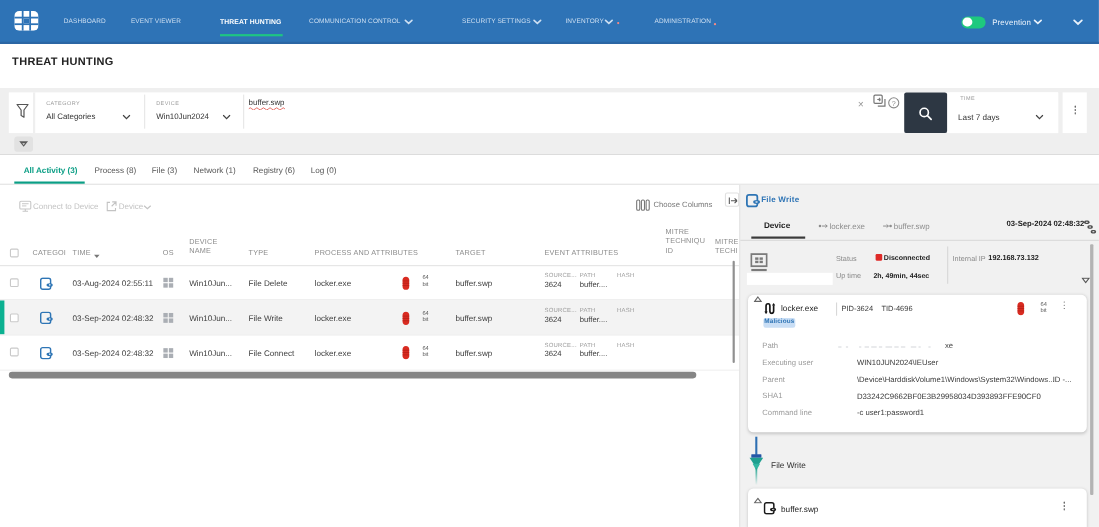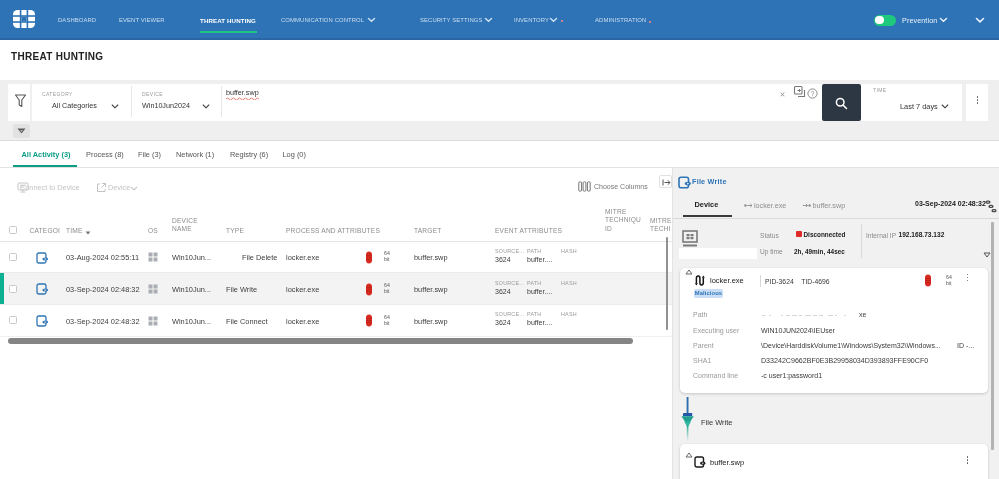--- a/index.html
+++ b/index.html
@@ -7,21 +7,21 @@
 body{font-family:"Liberation Sans",sans-serif;background:#fff;position:relative;-webkit-font-smoothing:antialiased}
 .abs{position:absolute}
 .navitem{position:absolute;top:16.5px;font-size:5.9px;letter-spacing:.1px;color:#cddff2;white-space:nowrap}
 .lbl{color:#9b9b9b;font-size:5px;letter-spacing:.4px;white-space:nowrap}
 .val{color:#333;font-size:7.2px;white-space:nowrap}
 .th{position:absolute;color:#8b8b8b;font-size:6.6px;letter-spacing:.2px;white-space:nowrap}
 .td{position:absolute;color:#3c3c3c;font-size:7.4px;white-space:nowrap}
 .sublbl{position:absolute;color:#9a9a9a;font-size:5.4px;letter-spacing:.2px;white-space:nowrap}
 .subval{position:absolute;color:#3c3c3c;font-size:7px;white-space:nowrap}
 .flabel{position:absolute;left:693px;color:#9a9a9a;font-size:7px;white-space:nowrap}
-.fval{position:absolute;left:761px;color:#3a3a3a;font-size:7px;white-space:nowrap}
+.fval{position:absolute;left:779px;color:#3a3a3a;font-size:7px;white-space:nowrap}
 .kebab{position:absolute;width:2px}
 .kebab i{display:block;width:1.6px;height:1.6px;border-radius:50%;background:#555;margin-bottom:1.6px}
 </style>
 </head>
 <body>
 
 <div class="abs" style="left:0;top:0;width:999px;height:40px;background:#2e73b6;border-bottom:2px solid #2b66a4">
 
   <svg class="abs" style="left:13px;top:10px" width="22" height="18" viewBox="0 0 22 18">
     <rect x="0" y="0" width="22" height="18" rx="4.5" fill="#fff"></rect>
@@ -66,21 +66,21 @@
 <div class="abs" style="left:11px;top:50.5px;font-size:10px;font-weight:bold;color:#222;letter-spacing:.3px">THREAT HUNTING</div>
 
 <div class="abs" style="left:0;top:80px;width:999px;height:60px;background:#efefef"></div>
 <div class="abs" style="left:8px;top:83.5px;width:954px;height:37.5px;background:#fff"></div>
 
 <svg class="abs" style="left:13px;top:93px" width="15" height="16" viewBox="0 0 15 16">
   <path d="M2.5 2 L12.5 2 L8.8 7 L8.8 13.5 L6.2 12 L6.2 7 Z" fill="none" stroke="#555" stroke-width="1.1" stroke-linejoin="round"></path>
 </svg>
 <div class="abs" style="left:30px;top:83.5px;width:1.5px;height:37.5px;background:#efefef"></div>
 <span class="abs lbl" style="left:42px;top:91px">CATEGORY</span>
-<span class="abs val" style="left:52px;top:101px">All Categories</span>
+<span class="abs val" style="left:42px;top:101px">All Categories</span>
 <svg class="abs" style="left:110.5px;top:103.5px" width="8" height="5" viewBox="0 0 8 5">
     <path d="M1.2 1 L4 3.8 L6.8 1" fill="none" stroke="#444" stroke-width="1.1" stroke-linecap="round"></path>
   </svg>
 <div class="abs" style="left:131px;top:86px;width:1px;height:31px;background:#e6e6e6"></div>
 <span class="abs lbl" style="left:142px;top:91px">DEVICE</span>
 <span class="abs val" style="left:142px;top:101px">Win10Jun2024</span>
 <svg class="abs" style="left:201.5px;top:103.5px" width="8" height="5" viewBox="0 0 8 5">
     <path d="M1.2 1 L4 3.8 L6.8 1" fill="none" stroke="#444" stroke-width="1.1" stroke-linecap="round"></path>
   </svg>
 <div class="abs" style="left:221px;top:86px;width:1px;height:31px;background:#e6e6e6"></div>
@@ -102,21 +102,21 @@
 
 <div class="abs" style="left:822px;top:83.5px;width:39px;height:37.5px;background:#2d3743;border-radius:2px">
   <svg class="abs" style="left:13px;top:13px" width="13" height="13" viewBox="0 0 13 13">
     <circle cx="5.2" cy="5.2" r="3.8" fill="none" stroke="#fff" stroke-width="1.5"></circle>
     <line x1="8.1" y1="8.1" x2="11.5" y2="11.5" stroke="#fff" stroke-width="1.5" stroke-linecap="round"></line>
   </svg>
 </div>
 
 <div class="abs" style="left:863px;top:83.5px;width:99px;height:37.5px;background:#fff"></div>
 <span class="abs lbl" style="left:873px;top:87px">TIME</span>
-<span class="abs val" style="left:900px;top:102px;font-size:7.4px">Last 7 days</span>
+<span class="abs val" style="left:871px;top:102px;font-size:7.4px">Last 7 days</span>
 <svg class="abs" style="left:940.5px;top:104px" width="8" height="5" viewBox="0 0 8 5">
     <path d="M1.2 1 L4 3.8 L6.8 1" fill="none" stroke="#444" stroke-width="1.1" stroke-linecap="round"></path>
   </svg>
 
 <div class="abs" style="left:966px;top:83.5px;width:22px;height:37.5px;background:#fff"></div>
 <div class="kebab" style="left:976.5px;top:96px">
   <i></i>
     <i></i>
     <i></i>
 </div>
@@ -136,21 +136,21 @@
 <span class="abs" style="left:138px;top:149.5px;font-size:7.4px;color:#555">File (3)</span>
 <span class="abs" style="left:176px;top:149.5px;font-size:7.4px;color:#555">Network (1)</span>
 <span class="abs" style="left:230px;top:149.5px;font-size:7.4px;color:#555">Registry (6)</span>
 <span class="abs" style="left:282.5px;top:149.5px;font-size:7.4px;color:#555">Log (0)</span>
 
 <svg class="abs" style="left:17px;top:181.5px" width="12" height="11" viewBox="0 0 12 11">
   <rect x="1" y="1" width="10" height="7" rx="1" fill="none" stroke="#c6c6c6" stroke-width="1"></rect>
   <path d="M3 3.2 L9 3.2 M3 5.2 L7 5.2" stroke="#c6c6c6" stroke-width="0.9" fill="none"></path>
   <path d="M6 8 L6 9.5 M3.5 10 L8.5 10" stroke="#c6c6c6" stroke-width="1" fill="none"></path>
 </svg>
-<span class="abs" style="left:20px;top:183px;font-size:7.3px;color:#c3c3c3">Connect to Device</span>
+<span class="abs" style="left:30px;top:183px;font-size:7.3px;color:#c3c3c3">Connect to Device</span>
 <svg class="abs" style="left:96px;top:181.5px" width="11" height="11" viewBox="0 0 11 11">
   <path d="M4 2 L1.5 2 L1.5 9.5 L9 9.5 L9 7" fill="none" stroke="#c3c3c3" stroke-width="1"></path>
   <path d="M6 1.5 L9.5 1.5 L9.5 5 M9.5 1.5 L5.5 5.5" fill="none" stroke="#c3c3c3" stroke-width="1"></path>
 </svg>
 <span class="abs" style="left:108px;top:183px;font-size:7.3px;color:#c3c3c3">Device</span>
 <svg class="abs" style="left:130px;top:185.5px" width="8" height="5" viewBox="0 0 8 5">
     <path d="M1 1 L4 3.8 L7 1" fill="none" stroke="#c3c3c3" stroke-width="1.1"></path>
   </svg>
 <svg class="abs" style="left:578px;top:181px" width="13" height="11" viewBox="0 0 13 11">
   <rect x="0.8" y="0.8" width="2.8" height="9.4" rx="1.2" fill="none" stroke="#777" stroke-width="1"></rect>
@@ -195,21 +195,21 @@
     <path d="M10.4 7 L8.6 7 M8.6 7 L9.4 6.45 M8.6 7 L9.4 7.55" stroke="#fff" stroke-width="0.55" fill="none"></path>
 </svg>
 <span class="td" style="left:66px;top:253px">03-Aug-2024 02:55:11</span>
 <svg class="abs" style="left:148px;top:252px" width="10" height="10" viewBox="0 0 10 10">
     <rect x="0.5" y="0.5" width="4" height="4" fill="#aaaeb4"></rect>
     <rect x="5.5" y="0.5" width="4" height="4" fill="#aaaeb4"></rect>
     <rect x="0.5" y="5.5" width="4" height="4" fill="#aaaeb4"></rect>
     <rect x="5.5" y="5.5" width="4" height="4" fill="#aaaeb4"></rect>
   </svg>
 <span class="td" style="left:172px;top:253px">Win10Jun...</span>
-<span class="td" style="left:242px;top:253px">File Delete</span>
+<span class="td" style="left:226px;top:253px">File Delete</span>
 <span class="td" style="left:286px;top:253px">locker.exe</span>
 <svg class="abs" style="left:364.5px;top:250.5px" width="8" height="13" viewBox="0 0 8 13">
     <path d="M4 0.5 C6 0.5 7 2 7 3.2 L7 9.8 C7 11 6 12.5 4 12.5 C2 12.5 1 11 1 9.8 L1 3.2 C1 2 2 0.5 4 0.5 Z" fill="#d92b21"></path>
     <path d="M1 4.4 L7 4.4 M1 6.5 L7 6.5 M1 8.6 L7 8.6" stroke="#b51f17" stroke-width="0.7"></path>
   </svg>
 <span class="abs" style="left:384px;top:250px;font-size:5.2px;color:#555;line-height:6px">64<br>bit</span>
 <span class="td" style="left:414px;top:253px">buffer.swp</span>
 <span class="sublbl" style="left:495px;top:247.5px">SOURCE...</span>
 <span class="subval" style="left:495px;top:255.5px">3624</span>
 <span class="sublbl" style="left:527px;top:247.5px">PATH</span>

